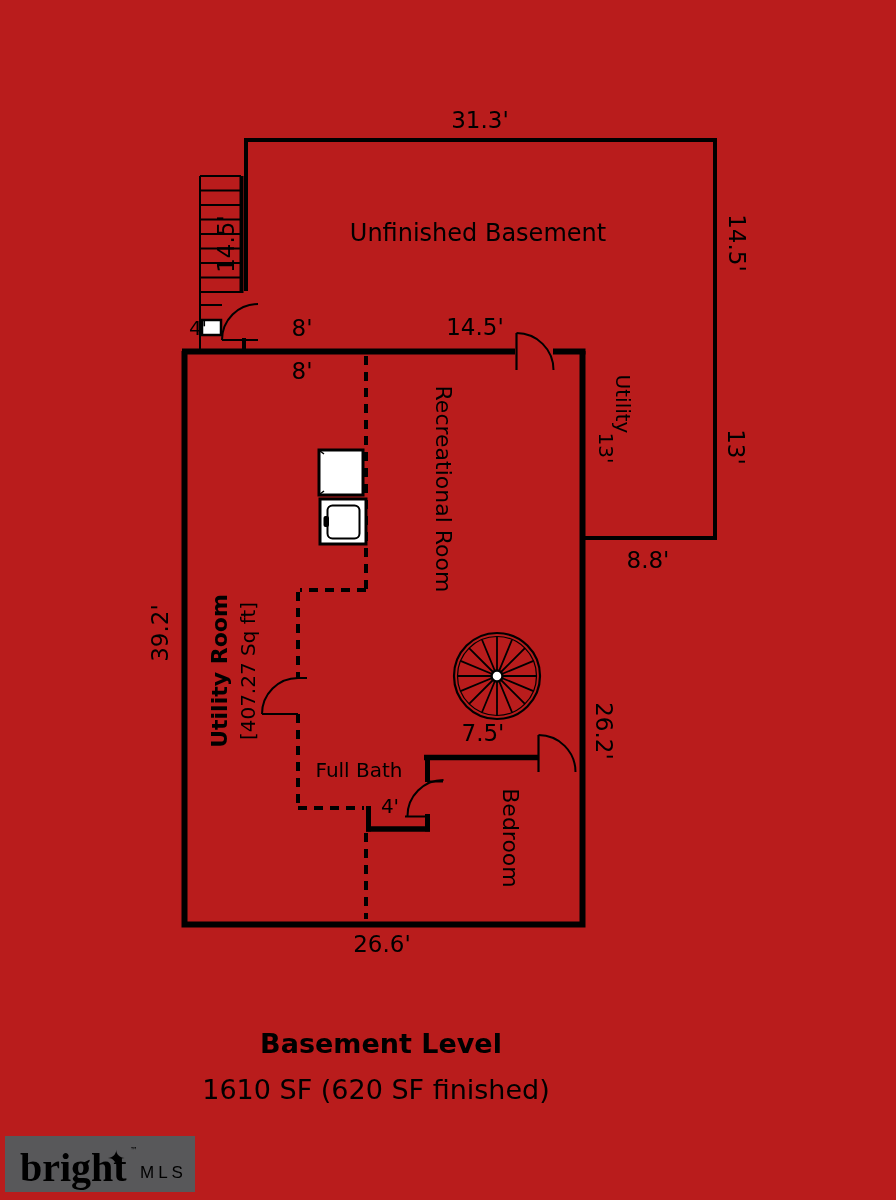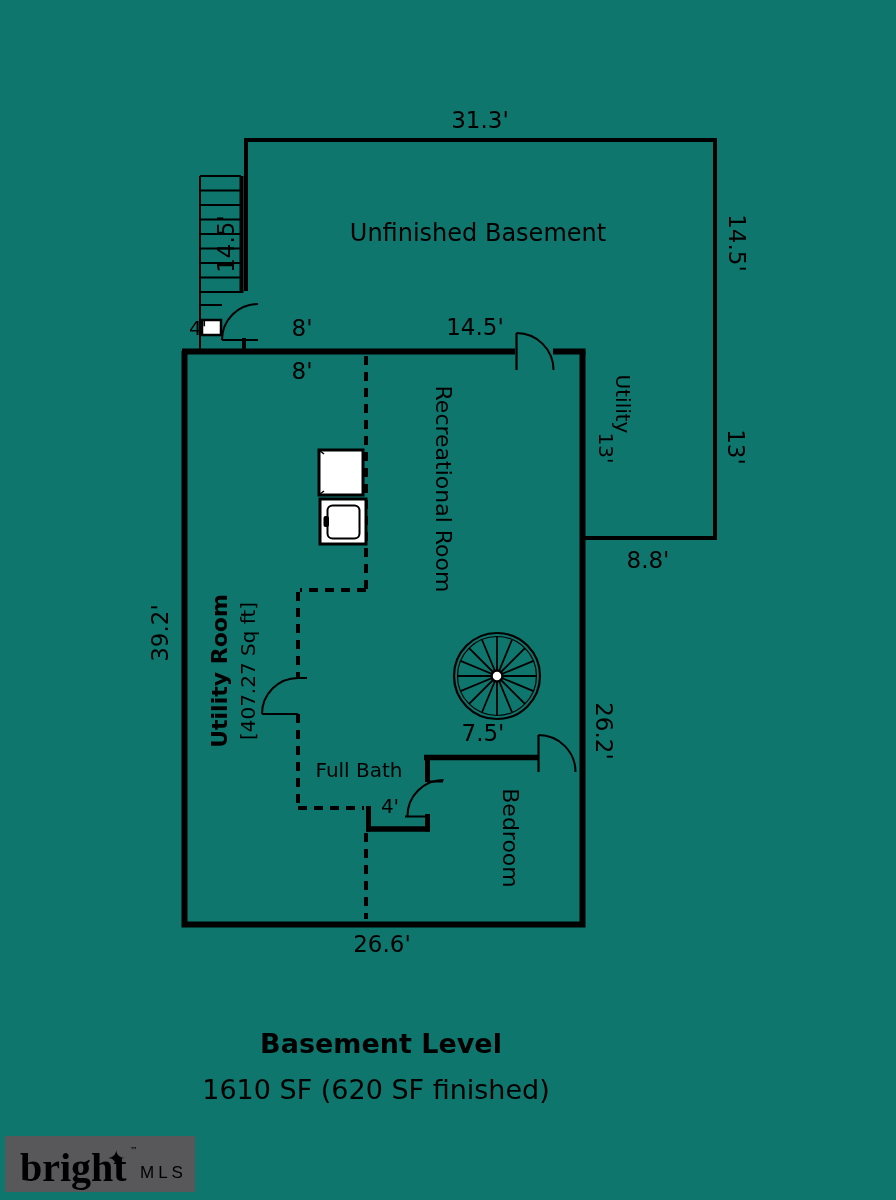--- a/index.html
+++ b/index.html
@@ -1,16 +1,16 @@
 <!DOCTYPE html>
 <html><head>
 <meta charset="utf-8">
 <style>
   html,body { margin:0; padding:0; background:#ffffff; }
-  #stage { position:relative; width:896px; height:1200px; background:#0f766e; overflow:hidden; }
+  #stage { position:relative; width:896px; height:1200px; background:#b91c1c; overflow:hidden; }
   svg { display:block; }
   svg text { font-family:"DejaVu Sans", sans-serif; fill:#000000; }
   .lbl   { font-size:23px; }
   .lbl-sm{ font-size:20px; }
   .room  { font-size:22px; }
   .room-lg{ font-size:24px; }
   .bold  { font-weight:bold; }
   .title { font-size:27px; font-weight:bold; }
   .subtitle { font-size:27px; }
   .logo-brand { font-family:"Liberation Serif", serif; font-weight:bold; font-size:40px; }

